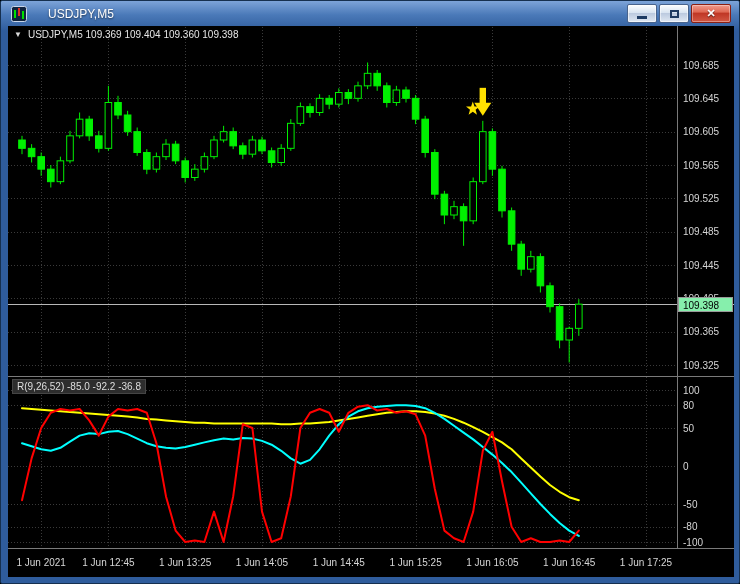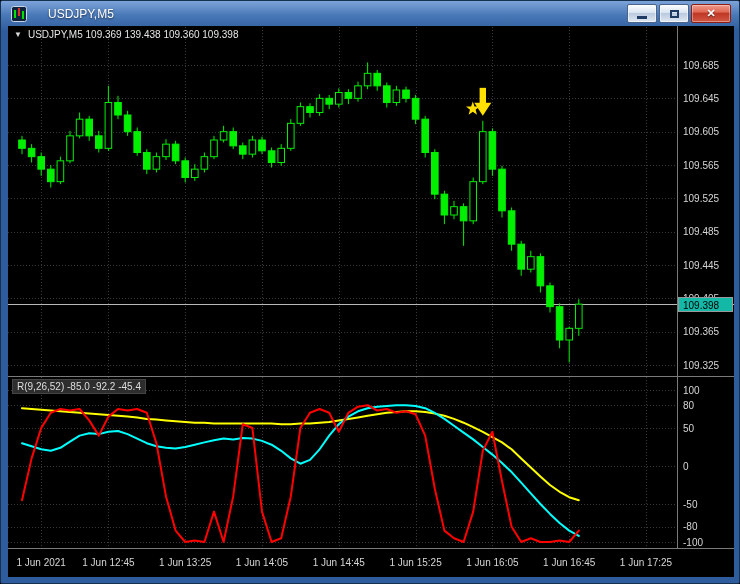--- a/index.html
+++ b/index.html
@@ -18,21 +18,21 @@
     background:linear-gradient(#f2a austin,#f09a8c);
     background:linear-gradient(#f09a8c,#e06a55 40%,#c03826 50%,#d25743);box-shadow:inset 0 0 0 1px rgba(255,255,255,.35)}
   .g-min{width:10px;height:3px;background:#1d3a62;margin-top:7px}
   .g-max{width:9px;height:8px;border:2px solid #1d3a62;box-sizing:border-box}
   .g-close{color:#fff;font-size:11px;font-weight:bold;line-height:1;text-shadow:0 1px 1px rgba(0,0,0,.6)}
   .content{position:relative;width:726px;height:551px;background:#000;overflow:hidden}
   #chart-svg{position:absolute;left:0;top:0;background:#000}
   .ohlc{position:absolute;top:3px;left:6px;color:#e6e6e6;font-size:10px;display:flex;align-items:center;gap:6px;white-space:nowrap}
   .ohlc .tri{font-size:8px;color:#d8d8d8;cursor:pointer}
   .ind-label{position:absolute;top:353px;left:4px;color:#dedede;font-size:10px;background:#2d2d2d;border:1px solid #454545;padding:1px 4px;white-space:nowrap}
-  .bid-tag{position:absolute;left:670px;top:271px;width:55px;height:15px;background:#14b8a6;color:#000;
+  .bid-tag{position:absolute;left:670px;top:271px;width:55px;height:15px;background:#86efac;color:#000;
     font-size:10px;line-height:15px;padding-left:4px;box-sizing:border-box;border:1px solid #9a9a9a}
 </style>
 </head>
 <body>
 
 <div class="window">
   <div class="titlebar">
     <span class="app-icon">
       <svg width="16" height="16" viewBox="0 0 16 16">
         <rect x="0.5" y="0.5" width="15" height="15" rx="2" fill="#10233d" stroke="#c9d6ea"></rect>
@@ -253,18 +253,18 @@
           <text x="638" y="540" text-anchor="middle">1 Jun 17:25</text>
         </g>
         <g fill="#FFE000">
           <rect x="471.59999999999997" y="61.83333333333948" width="6.4" height="15.5"></rect>
           <path d="M 466.29999999999995 76.83333333333948 L 483.29999999999995 76.83333333333948 L 474.79999999999995 89.83333333333948 Z"></path>
           <path d="M464.8 75.6 L466.5 80.5 L471.6 80.6 L467.6 83.7 L469.0 88.7 L464.8 85.7 L460.6 88.7 L462.0 83.7 L458.0 80.6 L463.1 80.5 Z"></path>
         </g>
       </svg>
     <div class="ohlc">
       <span class="tri">▼</span>
-      <span>USDJPY,M5  109.369 139.438 109.360 109.398</span>
+      <span>USDJPY,M5  109.369 109.404 109.360 109.398</span>
     </div>
-    <div class="ind-label">R(9,26,52) -85.0 -92.2 -45.4</div>
+    <div class="ind-label">R(9,26,52) -85.0 -92.2 -36.8</div>
     <div class="bid-tag">109.398</div>
   </div>
 </div>
 
 </body></html>

